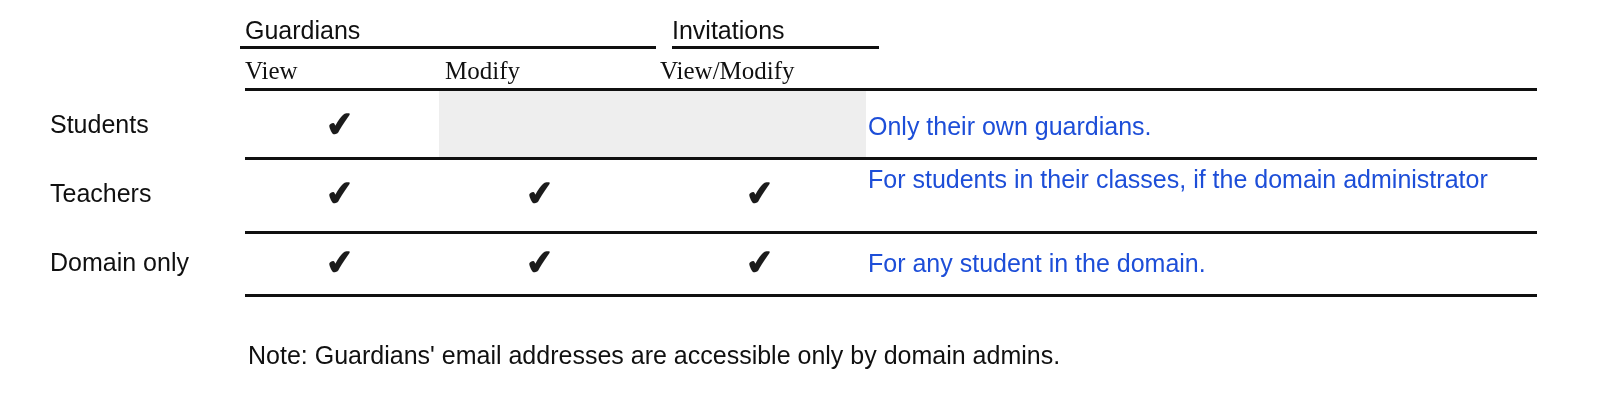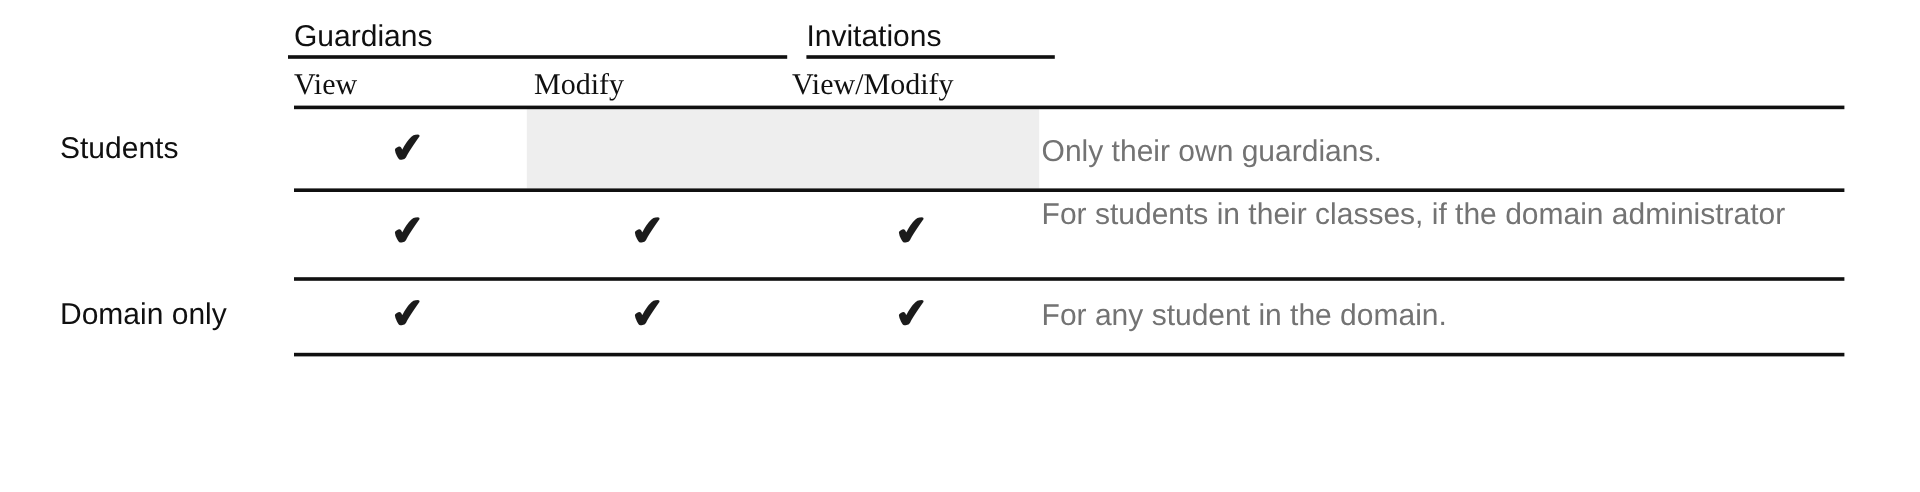--- a/index.html
+++ b/index.html
@@ -112,21 +112,21 @@
   .row-2 { top: 176px; }
   .row-3 { top: 245px; }
 
   
   .desc {
     position: absolute;
     left: 868px;
     width: 660px;
     font-size: 25px;
     line-height: 32px;
-    color: #737373;
+    color: #1d4ed8;
   }
   #desc-students     { top: 110px; }
   #desc-teachers     { top: 163px; }
   #desc-domain-admin { top: 247px; }
 
   
   #note {
     position: absolute;
     left: 248px;
     top: 340px;
@@ -160,20 +160,21 @@
   <div class="hrule" id="hrule-1"></div>
   <div class="hrule" id="hrule-2"></div>
   <div class="hrule" id="hrule-3"></div>
 
   <div class="row-label" id="label-students">Students</div>
 
   <div class="check col-view row-1">✔</div>
 
   <div class="desc" id="desc-students">Only their own guardians.</div>
 
+  <div class="row-label" id="label-teachers">Teachers</div>
 
   <div class="check col-view row-2">✔</div>
 
   <div class="check col-modify row-2">✔</div>
 
   <div class="check col-viewmodify row-2">✔</div>
 
   <div class="desc" id="desc-teachers">
     <div>For students in their classes, if the domain administrator</div>
   </div>
@@ -181,14 +182,15 @@
   <div class="row-label" id="label-domain-admin">Domain only</div>
 
   <div class="check col-view row-3">✔</div>
 
   <div class="check col-modify row-3">✔</div>
 
   <div class="check col-viewmodify row-3">✔</div>
 
   <div class="desc" id="desc-domain-admin">For any student in the domain.</div>
 
+  <div id="note">Note: Guardians' email addresses are accessible only by domain admins.</div>
 
 </div>
 
 </body></html>

